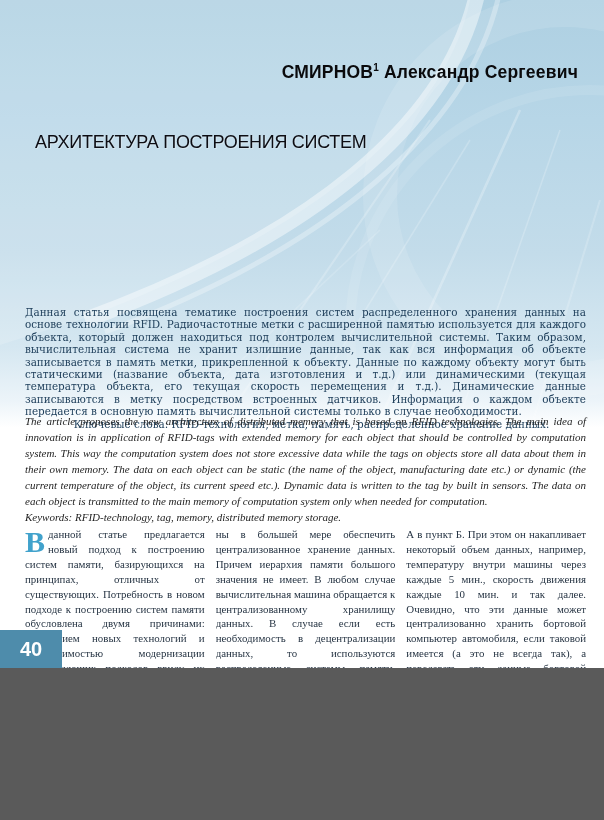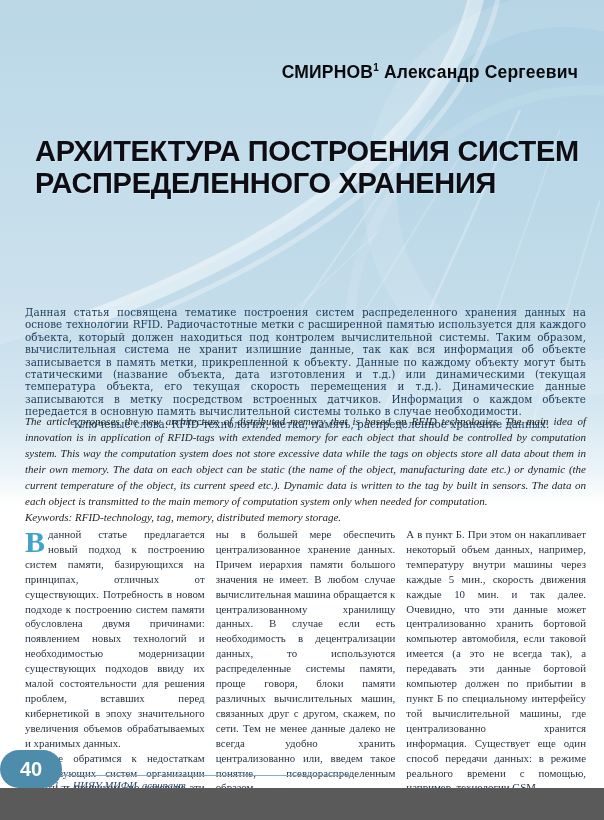--- a/index.html
+++ b/index.html
@@ -1,37 +1,37 @@
 <!DOCTYPE html>
 <html lang="ru"><head>
 <meta charset="utf-8">
 <style>
   html,body{margin:0;padding:0;background:#5a5a5a;}
   .page{
     position:relative;
-    width:604px;height:788px;
+    width:604px;height:668px;
     margin:0 auto;
     overflow:hidden;
     background:linear-gradient(180deg,
       #aed0e2 0%, #b7d6e7 18%, #c3dcea 38%,
       #d5e7f1 52%, #ecf4f9 60%, #ffffff 64%, #ffffff 100%);
     font-family:"Liberation Serif", serif;
   }
   .header-art{position:absolute;top:0;left:0;pointer-events:none;}
   .author{
     position:absolute;top:62px;right:26px;
     font-family:"Liberation Sans", sans-serif;
     font-weight:bold;font-size:17.5px;color:#0a0a0c;
     letter-spacing:0.2px;
   }
   .author sup{font-size:10px;vertical-align:super;}
   .title{
-    position:absolute;top:136px;left:35px;width:545px;
+    position:absolute;top:127px;left:35px;width:545px;
     font-family:"Liberation Sans", sans-serif;
-    font-weight:bold;font-size:29px;line-height:31.5px;
+    font-weight:normal;font-size:18px;line-height:31.5px;
     color:#0d0d13;letter-spacing:-0.3px;
     text-shadow:1px 1px 0 rgba(255,255,255,0.30);
   }
   .abstract-ru{
     position:absolute;top:306px;left:25px;width:561px;
     font-family:"DejaVu Serif", serif;
     font-size:10.4px;line-height:12.4px;
     color:#20405c;text-align:justify;
   }
   .abstract-ru .kw{text-align:center;margin-left:12px;}
@@ -64,21 +64,21 @@
     border-top:1px solid #87afc9;padding-top:4px;
     font-family:"Liberation Serif", serif;
     font-style:italic;font-size:10.5px;color:#2c4burkiana;
     color:#2a4a66;
   }
   .page-number{
     position:absolute;left:0;bottom:0;width:62px;height:38px;
     background:#4e8cab;
     display:flex;align-items:center;justify-content:center;
     font-family:"Liberation Sans", sans-serif;
-    font-weight:bold;font-size:20px;color:#ffffff;border-radius:19px;
+    font-weight:bold;font-size:20px;color:#ffffff;
   }
 </style>
 </head>
 <body>
 
 <div class="page">
 
   <svg class="header-art" width="604" height="530" viewBox="0 0 604 530">
     <path d="M0,0 L470,0 C445,125 305,235 85,318 L0,345 Z" fill="#ffffff" opacity="0.16"></path>
     <path d="M478,-10 C450,125 308,238 85,320" fill="none" stroke="#ffffff" stroke-width="16" opacity="0.45"></path>
@@ -92,21 +92,20 @@
     <line x1="60" y1="530" x2="380" y2="230" stroke="#ffffff" stroke-width="1.5" opacity="0.15"></line>
     <line x1="500" y1="530" x2="600" y2="200" stroke="#ffffff" stroke-width="2" opacity="0.18"></line>
   </svg>
 
   <div class="author">
     <span>СМИРНОВ</span><sup>1</sup><span> Александр Сергеевич</span>
   </div>
 
   <div class="title">
     <div>АРХИТЕКТУРА ПОСТРОЕНИЯ СИСТЕМ</div>
-    <div>РАСПРЕДЕЛЕННОГО ХРАНЕНИЯ</div>
   </div>
 
   <div class="abstract-ru">
     <div>Данная статья посвящена тематике построения систем распределенного хранения данных на основе технологии RFID. Радиочастотные метки с расширенной памятью используется для каждого объекта, который должен находиться под контролем вычислительной системы. Таким образом, вычислительная система не хранит излишние данные, так как вся информация об объекте записывается в память метки, прикрепленной к объекту. Данные по каждому объекту могут быть статическими (название объекта, дата изготовления и т.д.) или динамическими (текущая температура объекта, его текущая скорость перемещения и т.д.). Динамические данные записываются в метку посредством встроенных датчиков. Информация о каждом объекте передается в основную память вычислительной системы только в случае необходимости.</div>
     <div class="kw">Ключевые слова: RFID-технология, метка, память, распределенное хранение данных.</div>
   </div>
 
   <div class="abstract-en">
     <div>The article proposes the new architecture of distributed memory that is based on RFID technologies. The main idea of innovation is in application of RFID-tags with extended memory for each object that should be controlled by computation system. This way the computation system does not store excessive data while the tags on objects store all data about them in their own memory. The data on each object can be static (the name of the object, manufacturing date etc.) or dynamic (the current temperature of the object, its current speed etc.). Dynamic data is written to the tag by built in sensors.  The data on each object is transmitted to the main memory of computation system only when needed for computation.</div>
     <div class="kw">Keywords: RFID-technology, tag, memory, distributed memory storage.</div>

